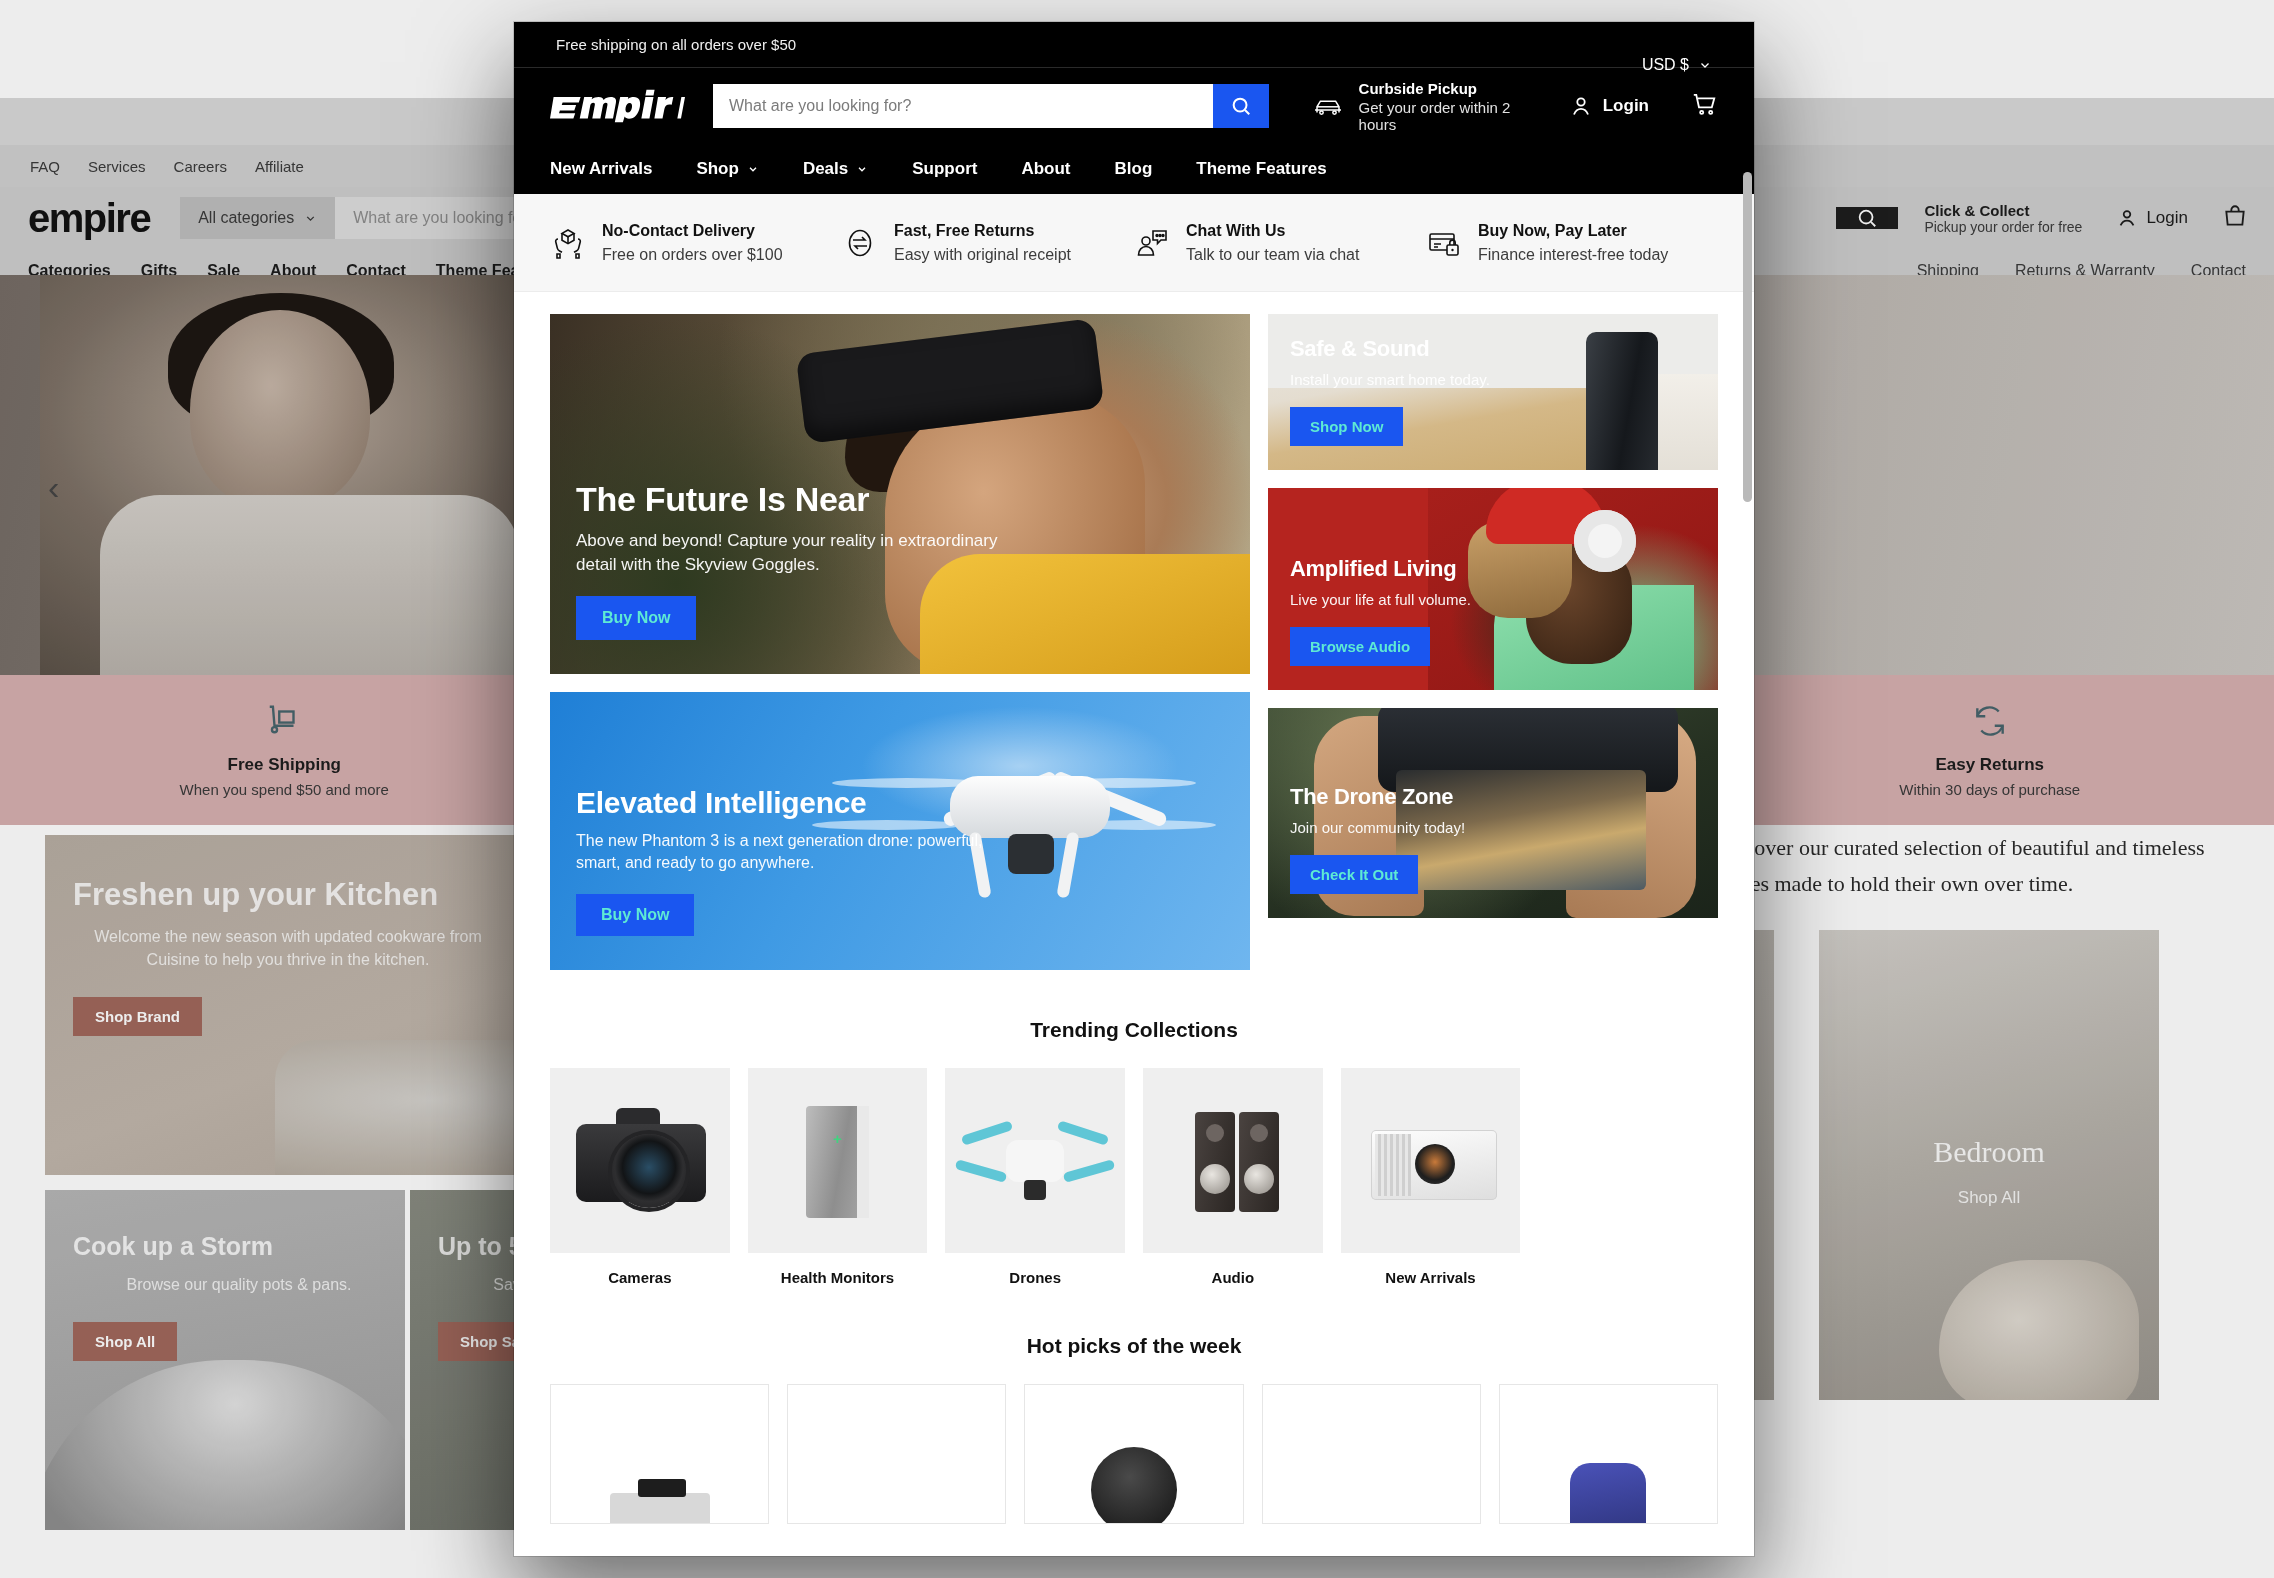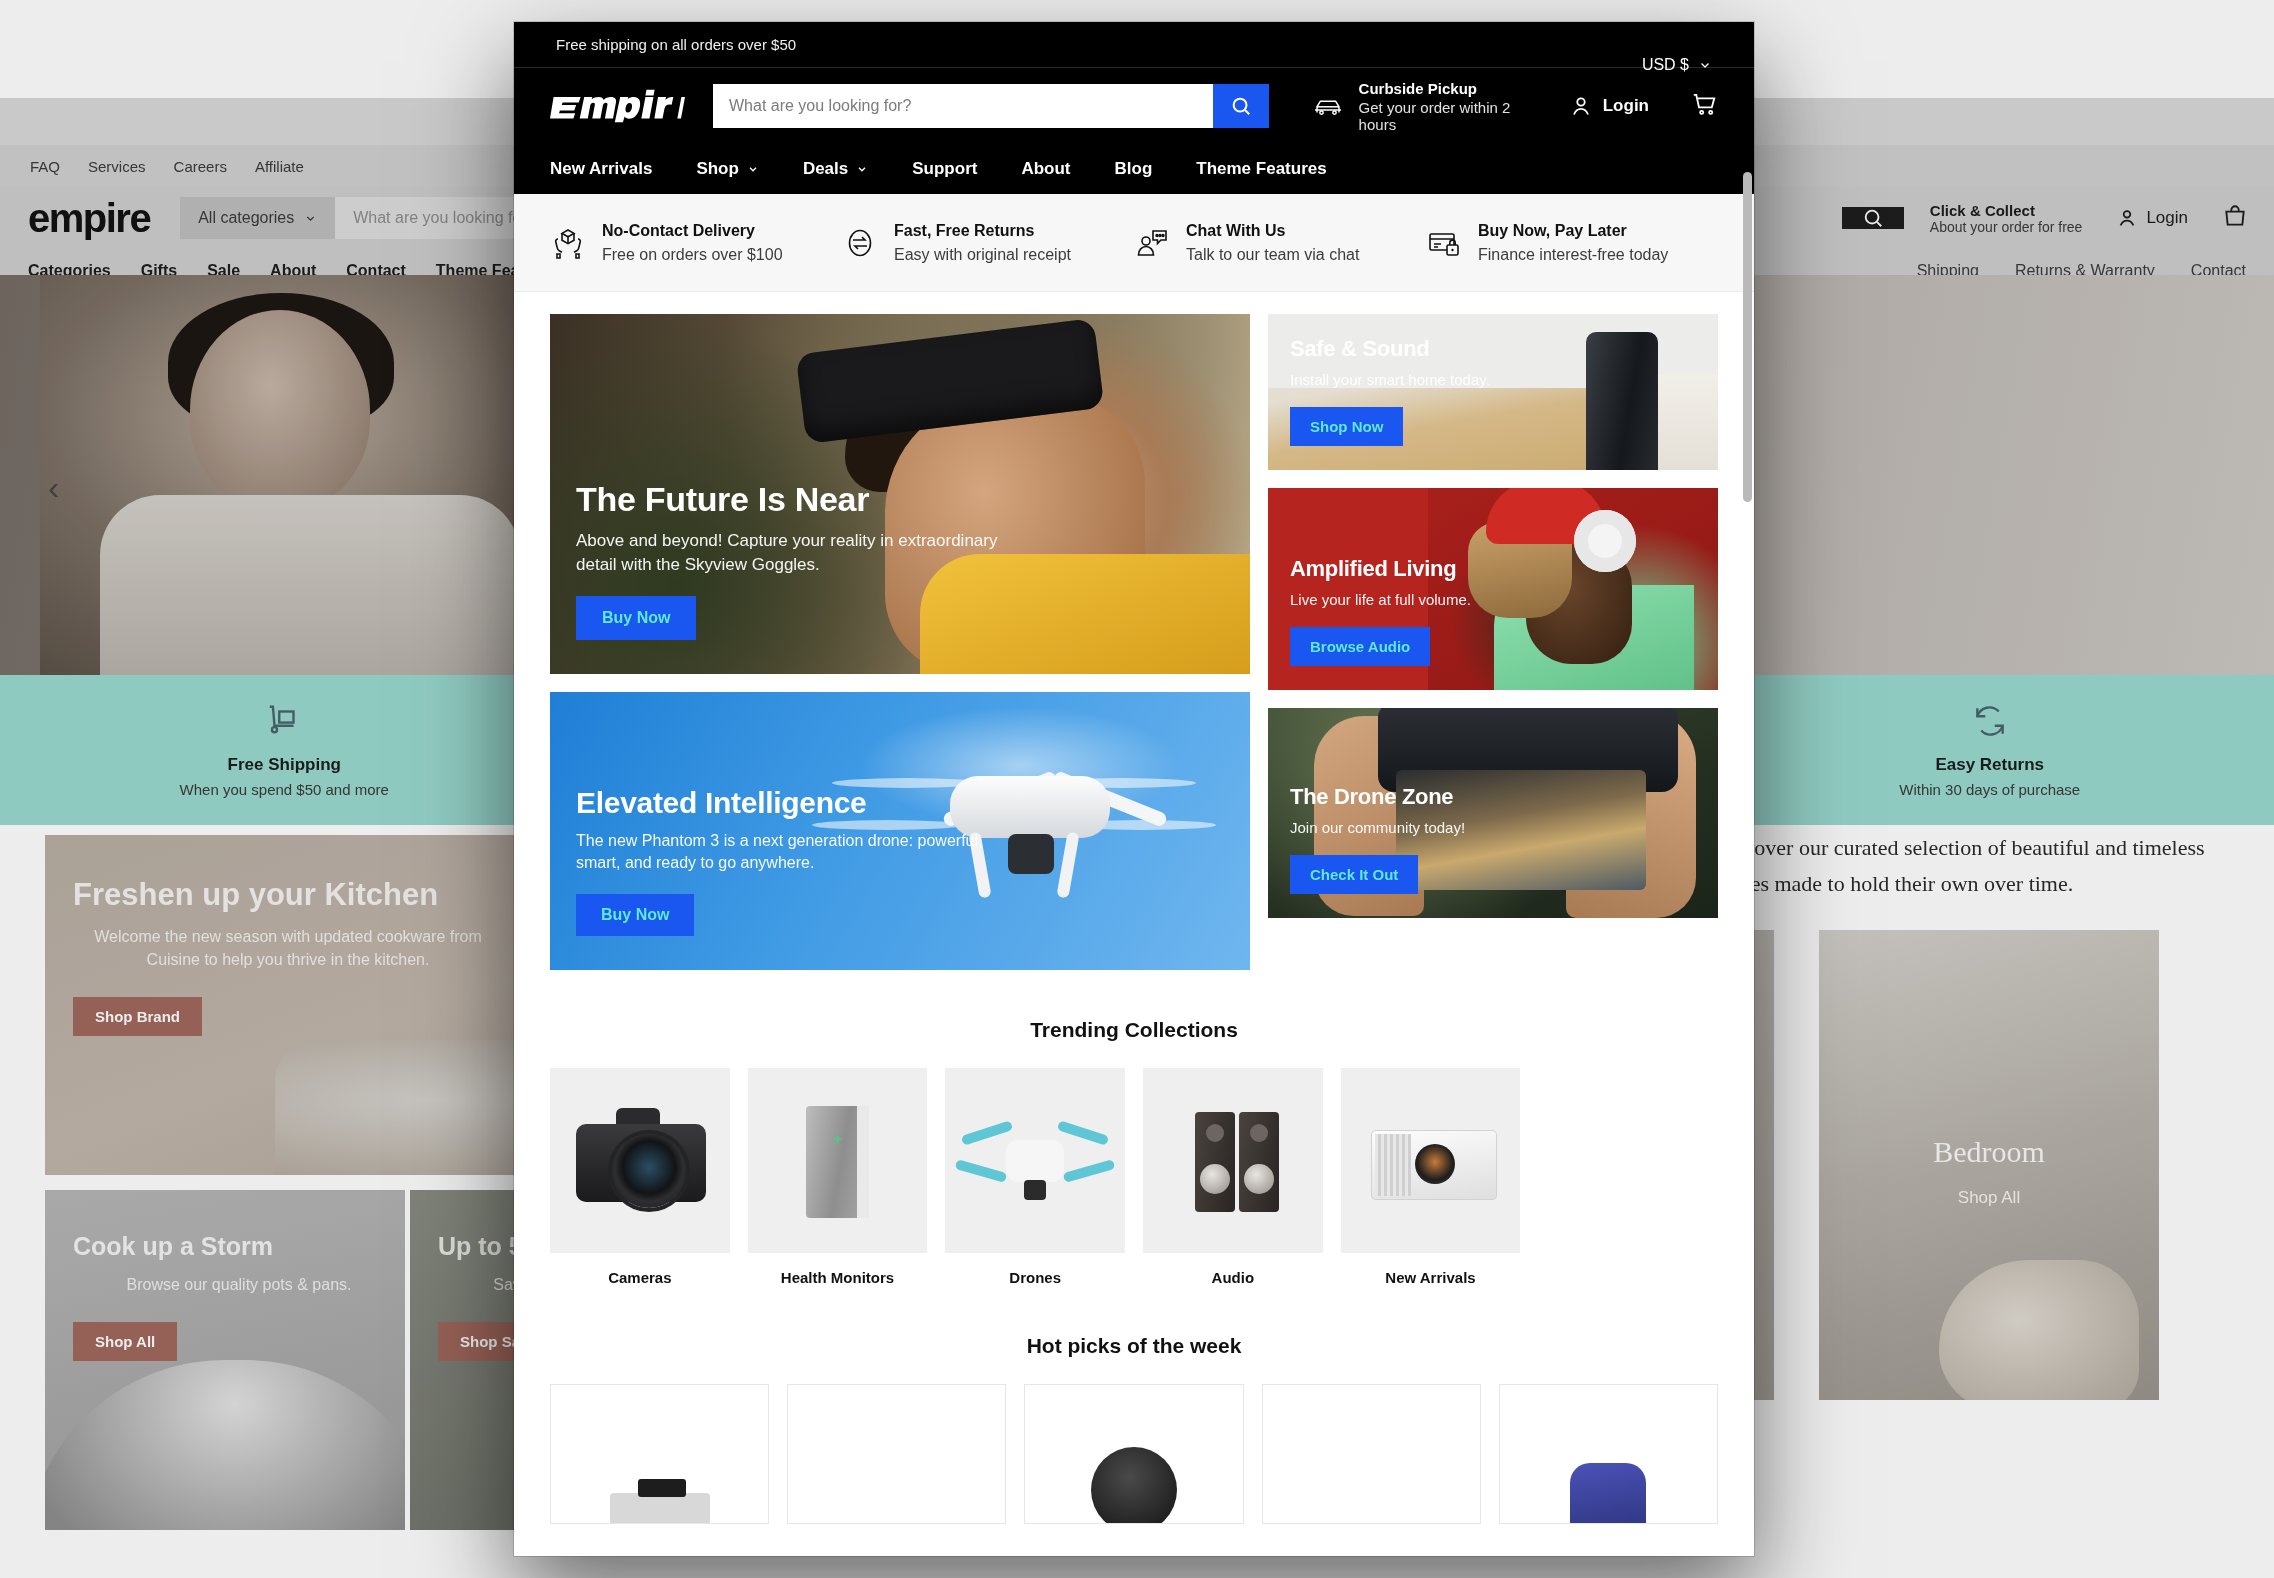--- a/index.html
+++ b/index.html
@@ -101,21 +101,21 @@
     margin-top: 30px; display: inline-block; background: #d9593f; color: #fff;
     font-size: 17px; font-weight: 600; padding: 13px 28px;
   }
   .bg-hero-arrow {
     position: absolute; left: 48px; top: 470px; width: 40px; height: 40px;
     color: #444; font-size: 34px; line-height: 1;
   }
 
   .bg-features {
     position: absolute; left: 0; top: 675px; width: 2274px; height: 150px;
-    background: #5eead4; display: flex; align-items: center;
+    background: #fca5a5; display: flex; align-items: center;
   }
   .bg-feat {
     width: 25%; text-align: center; color: #1d1d1d;
   }
   .bg-feat .fi { color: #2a6b7c; font-size: 34px; line-height: 1; }
   .bg-feat .ft { font-size: 17px; font-weight: 700; margin-top: 10px; }
   .bg-feat .fs { font-size: 15px; color: #3a3a3a; margin-top: 6px; }
 
   .bg-card {
     position: absolute; overflow: hidden;
@@ -562,21 +562,21 @@
         <span class="icn">
           <svg width="22" height="22" viewBox="0 0 24 24" fill="none" stroke="#fff" stroke-width="2">
               <circle cx="11" cy="11" r="7"></circle>
               <path d="M16.5 16.5L21 21"></path>
             </svg>
         </span>
       </div>
       <div class="bg-acct">
         <div>
           <div class="cc-title">Click &amp; Collect</div>
-          <div class="cc-sub">About your order for free</div>
+          <div class="cc-sub">Pickup your order for free</div>
         </div>
       </div>
       <div class="bg-login">
         <span class="icn">
           <svg width="22" height="22" viewBox="0 0 24 24" fill="none" stroke="#1c1c1c" stroke-width="1.9">
               <circle cx="12" cy="8" r="3.6"></circle>
               <path d="M5 20c1.6-3.6 4-5.2 7-5.2s5.4 1.6 7 5.2"></path>
             </svg>
         </span>
         <span>Login</span>

